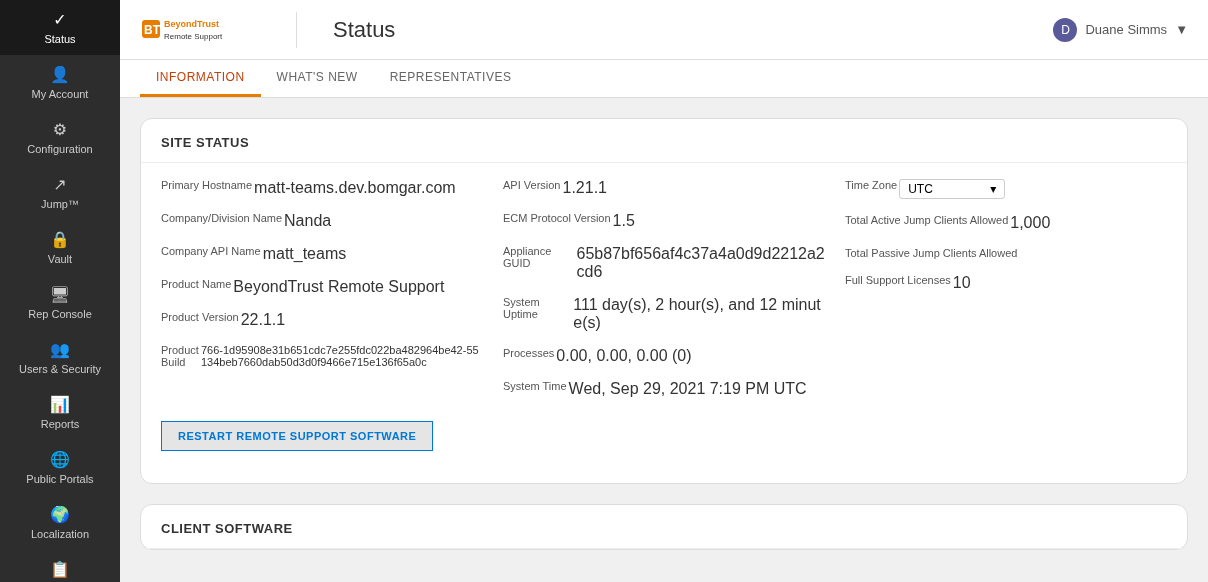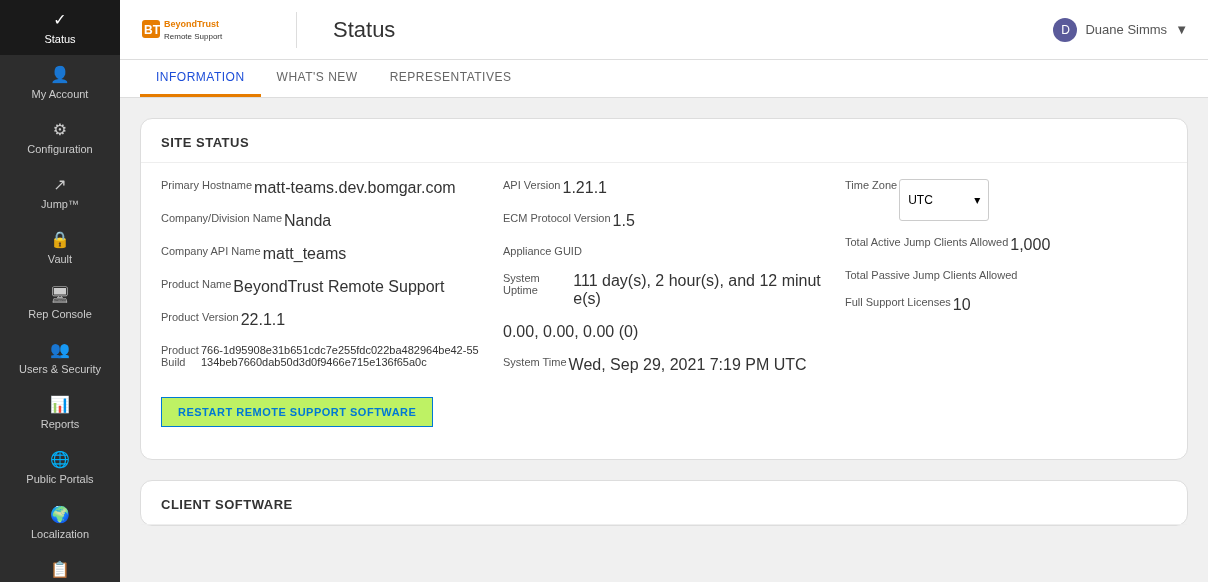--- a/index.html
+++ b/index.html
@@ -92,21 +92,21 @@
     .tab {
       padding: 10px 16px;
       font-size: 12px;
       color: #666;
       cursor: pointer;
       border-bottom: 3px solid transparent;
       text-transform: uppercase;
       letter-spacing: 0.5px;
     }
     .tab.active {
-      color: #1d4ed8;
+      color: #c2410c;
       border-bottom: 3px solid #e67c00;
     }
 
     
     .content {
       flex: 1;
       overflow-y: auto;
       padding: 20px;
       background: #f0f0f0;
     }
@@ -136,32 +136,32 @@
     .info-item { display: flex; flex-direction: row; gap: 2px; }
     .info-label { font-size: 11px; color: #555; font-weight: 500; }
     .info-value { font-size: 16px; color: #333; word-break: break-all; }
     .info-value.small { font-size: 11px; }
 
     .time-zone-select {
       display: flex;
       align-items: center;
       border: 1px solid #ccc;
       border-radius: 3px;
-      padding: 13px 8px;
+      padding: 2px 8px;
       background: #fff;
       font-size: 12px;
-      width: 90px;
+      width: 106px;
       justify-content: space-between;
     }
 
     .restart-btn {
       display: inline-block;
       margin: 8px 0 16px 0;
       padding: 8px 16px;
-      background: #bef264;
+      background: #e5e5e5;
       border: 1px solid #0078d4;
       color: #0078d4;
       font-size: 11px;
       font-weight: bold;
       cursor: pointer;
       letter-spacing: 0.5px;
       text-transform: uppercase;
     }
   </style>
 </head>
@@ -289,28 +289,30 @@
               <span class="info-value">1.21.1</span>
             </div>
             <br>
             <div class="info-item">
               <span class="info-label">ECM Protocol Version</span>
               <span class="info-value">1.5</span>
             </div>
             <br>
             <div class="info-item">
               <span class="info-label">Appliance GUID</span>
+              <span class="info-value">65b87bf656af4c37a4a0d9d2212a2cd6</span>
             </div>
             <br>
             <div class="info-item">
               <span class="info-label">System Uptime</span>
               <span class="info-value">111 day(s), 2 hour(s), and 12 minute(s)</span>
             </div>
             <br>
             <div class="info-item">
+              <span class="info-label">Processes</span>
               <span class="info-value">0.00, 0.00, 0.00 (0)</span>
             </div>
             <br>
             <div class="info-item">
               <span class="info-label">System Time</span>
               <span class="info-value">Wed, Sep 29, 2021 7:19 PM UTC</span>
             </div>
           </div>
 
           <div>

